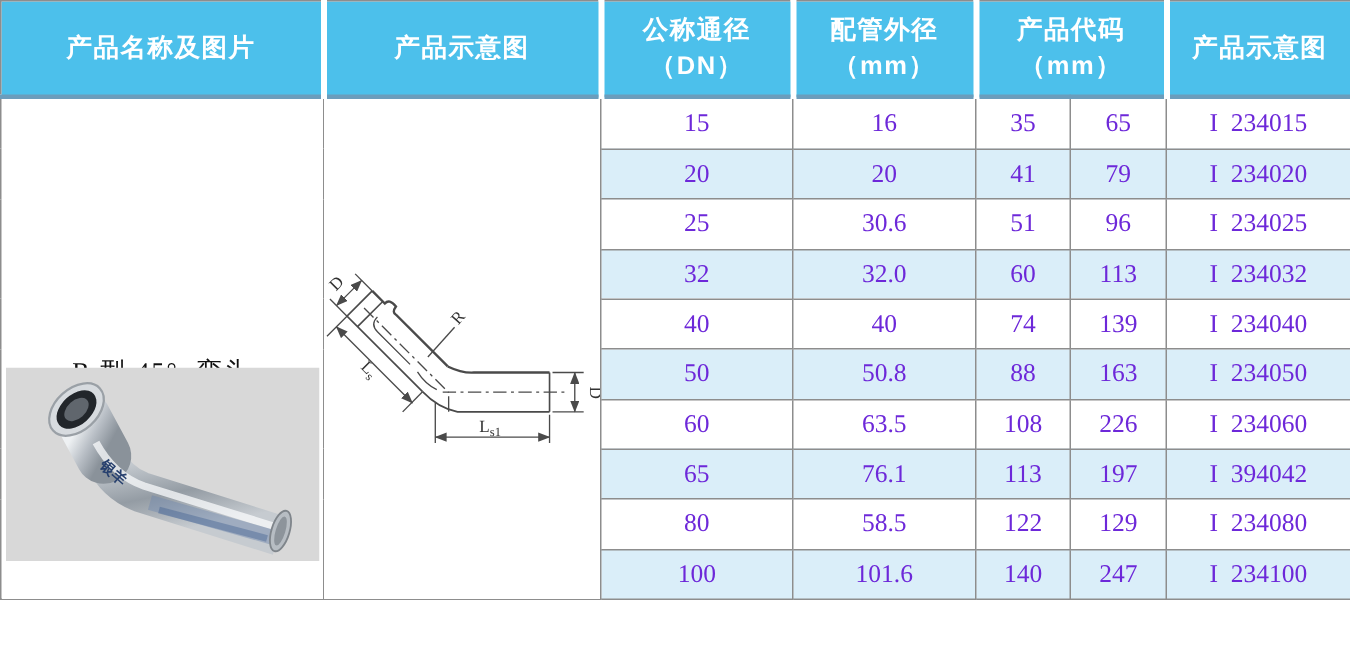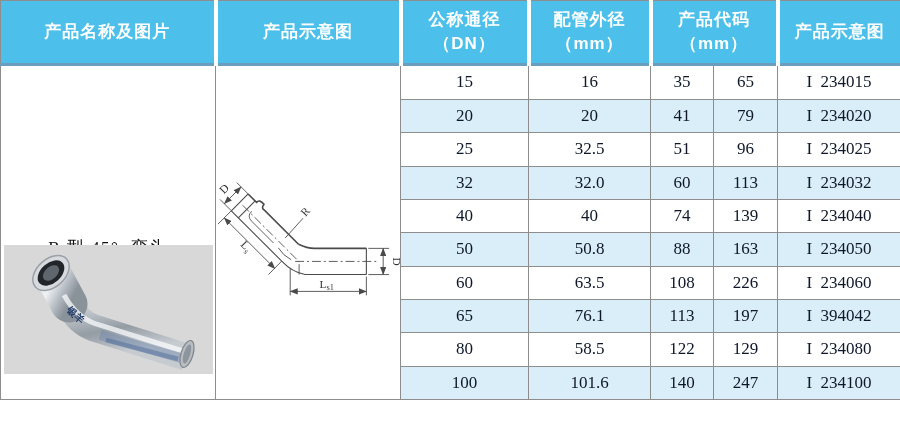--- a/index.html
+++ b/index.html
@@ -9,21 +9,21 @@
   html,body{margin:0;padding:0;background:#fff;}
   .page{width:900px;height:432px;overflow:hidden;background:#fff;}
   table.spec{border-collapse:collapse;table-layout:fixed;width:900px;height:400px;
     border:1px solid var(--grid);}
   th{background:var(--header-bg);color:#fff;height:62px;vertical-align:middle;text-align:center;
     font:bold 17px/1.4 "Liberation Sans","DejaVu Sans",sans-serif;
     border-bottom:3px solid var(--header-line);padding:0;}
   th + th{border-left:4px solid #ffffff;}
   th .hl{white-space:pre-line;letter-spacing:1px;display:inline-block;}
   td.data{border:1px solid var(--grid);text-align:center;vertical-align:middle;
-    font:17px "Liberation Serif","DejaVu Serif",serif;color:#0f172a;background:#fff;padding:0;}
+    font:17px "Liberation Serif","DejaVu Serif",serif;color:#6d28d9;background:#fff;padding:0;}
   tr.alt td.data{background:var(--alt-row);}
   td.code{white-space:pre;}
   td.merged{background:#fff;border:1px solid var(--grid);vertical-align:top;padding:0;position:relative;}
   .pname{margin-top:116px;text-align:center;
     font:17px/1.55 "Liberation Serif","DejaVu Serif",serif;color:#111;letter-spacing:1.5px;white-space:pre;}
   .photo{position:absolute;left:3px;top:179px;width:209px;height:129px;}
   .photo svg{display:block;}
   .schem{display:block;margin:102px auto 0 auto;}
 </style>
 </head>
@@ -159,21 +159,21 @@
     </tr>
     <tr class="alt">
       <td class="data">20</td>
       <td class="data">20</td>
       <td class="data">41</td>
       <td class="data">79</td>
       <td class="data code">I  234020</td>
     </tr>
     <tr>
       <td class="data">25</td>
-      <td class="data">32.5</td>
+      <td class="data">30.6</td>
       <td class="data">51</td>
       <td class="data">96</td>
       <td class="data code">I  234025</td>
     </tr>
     <tr class="alt">
       <td class="data">32</td>
       <td class="data">32.0</td>
       <td class="data">60</td>
       <td class="data">113</td>
       <td class="data code">I  234032</td>

